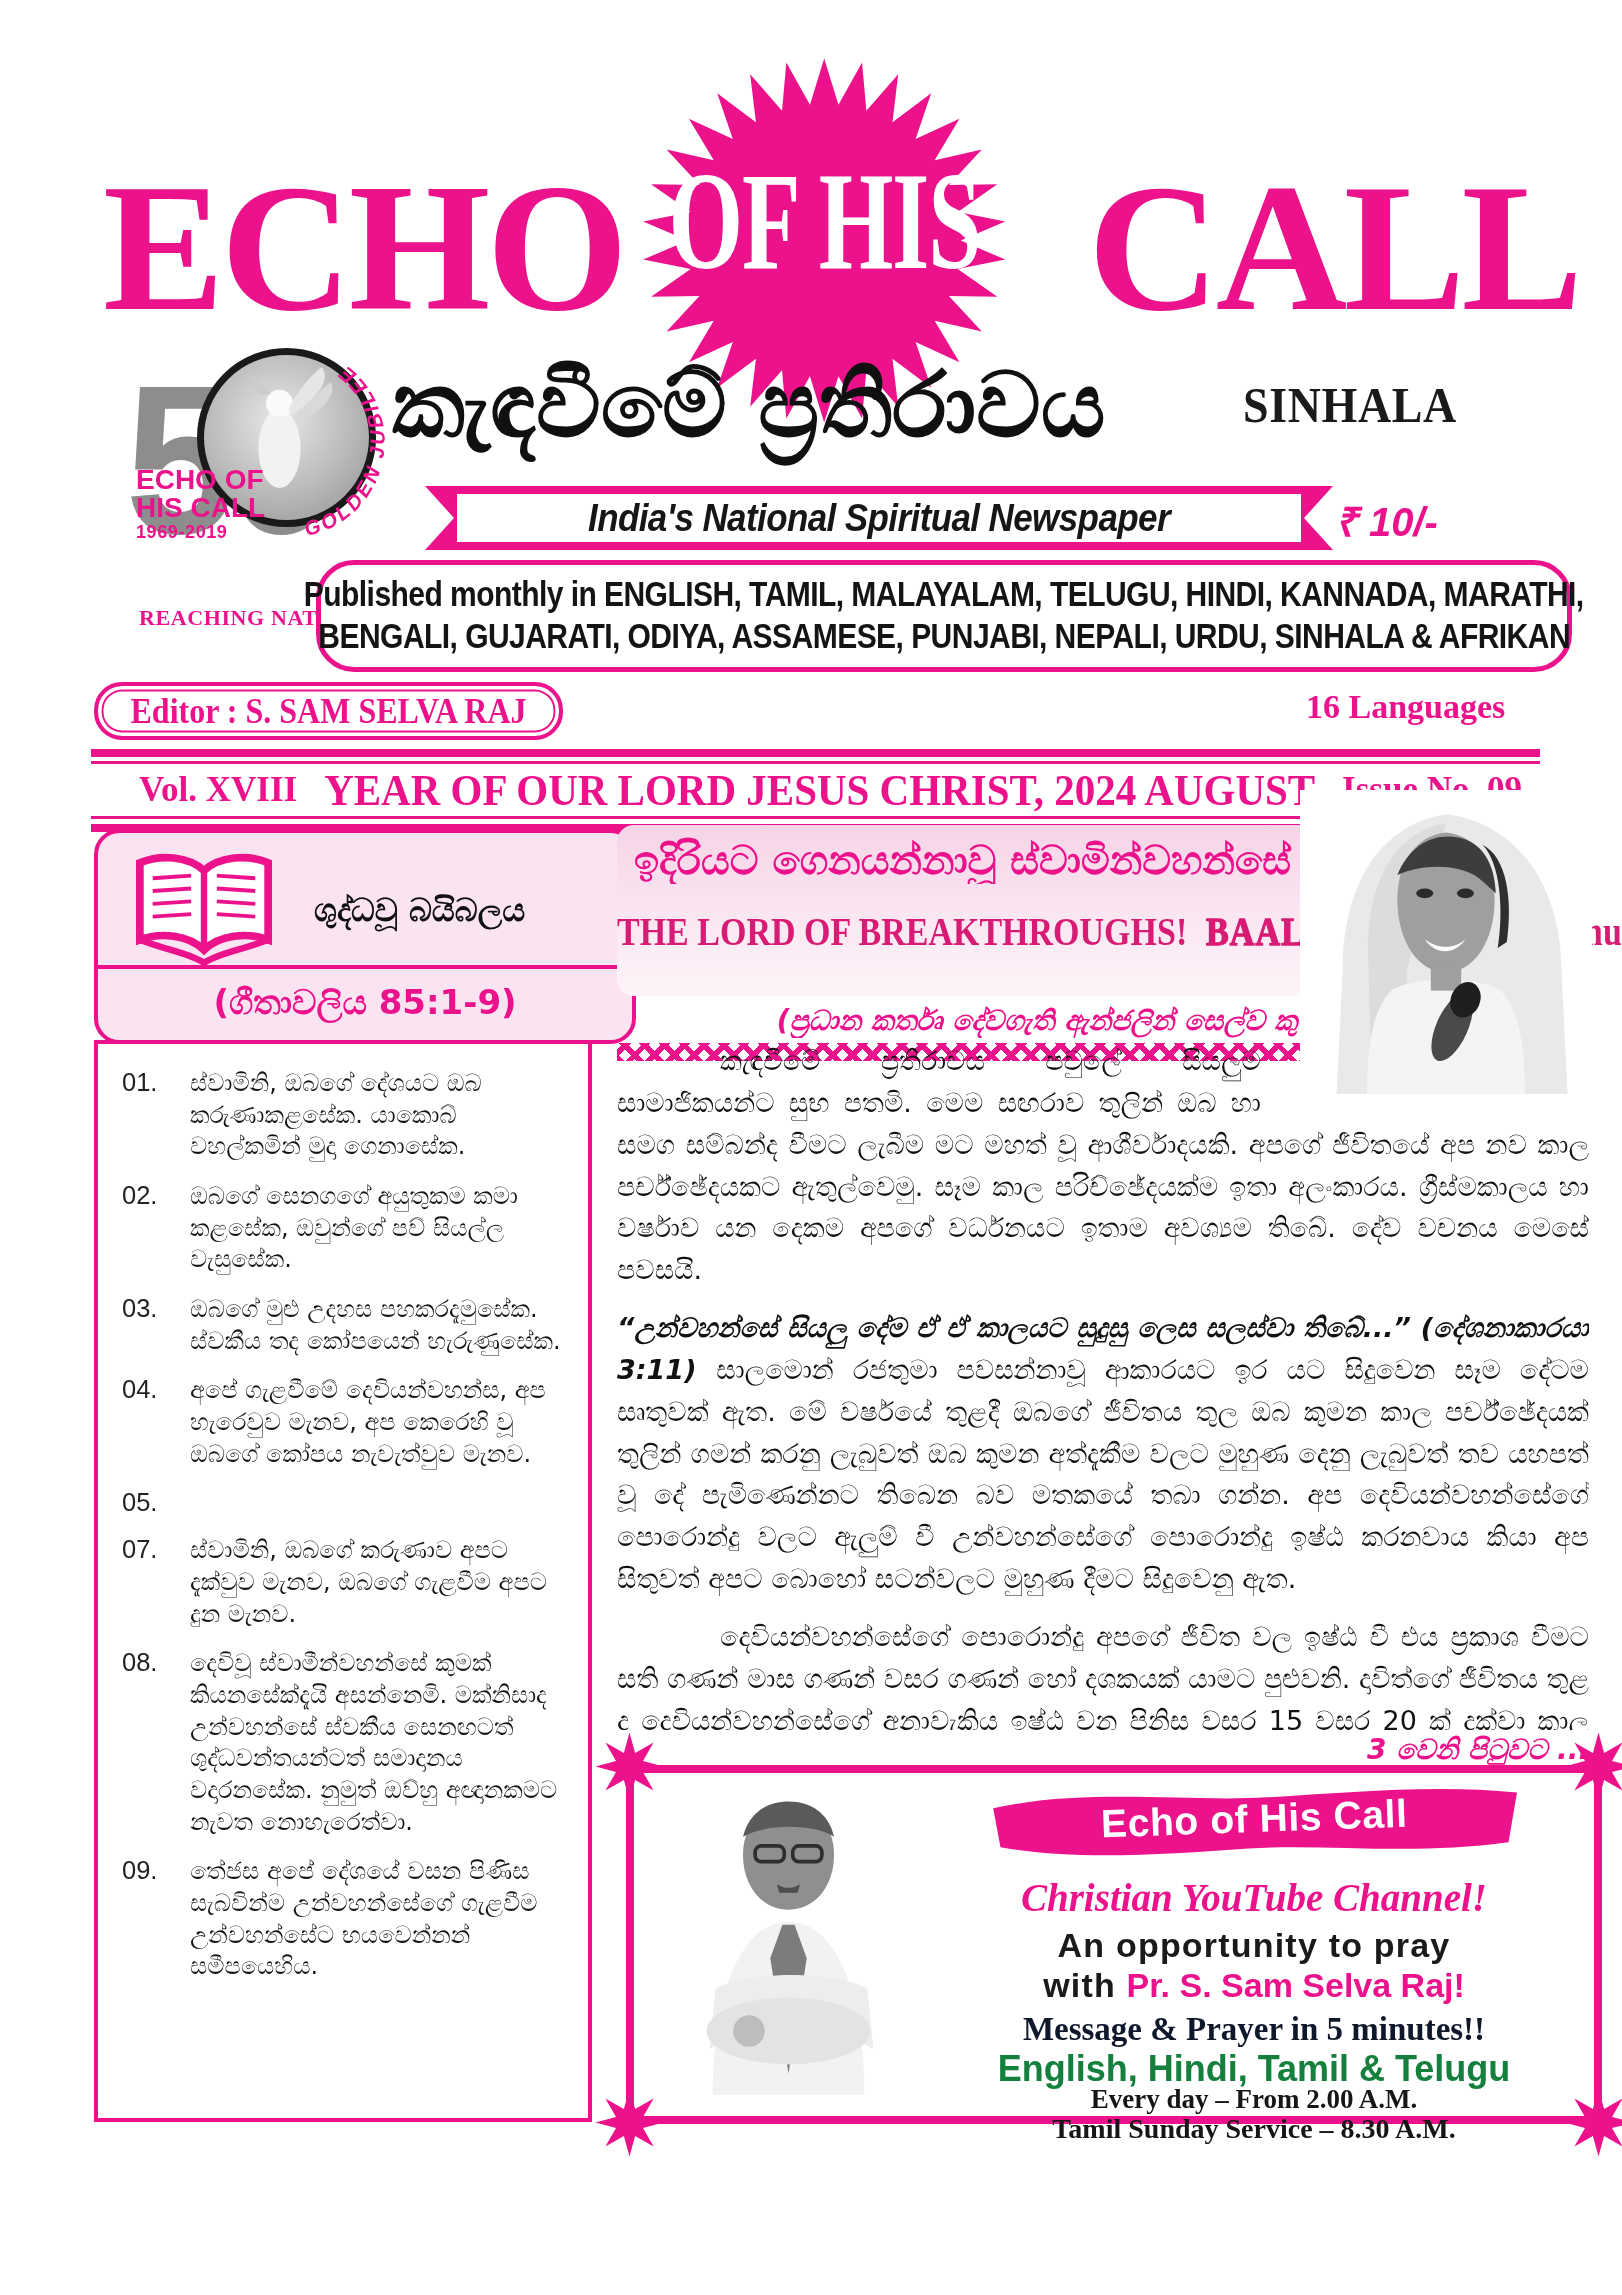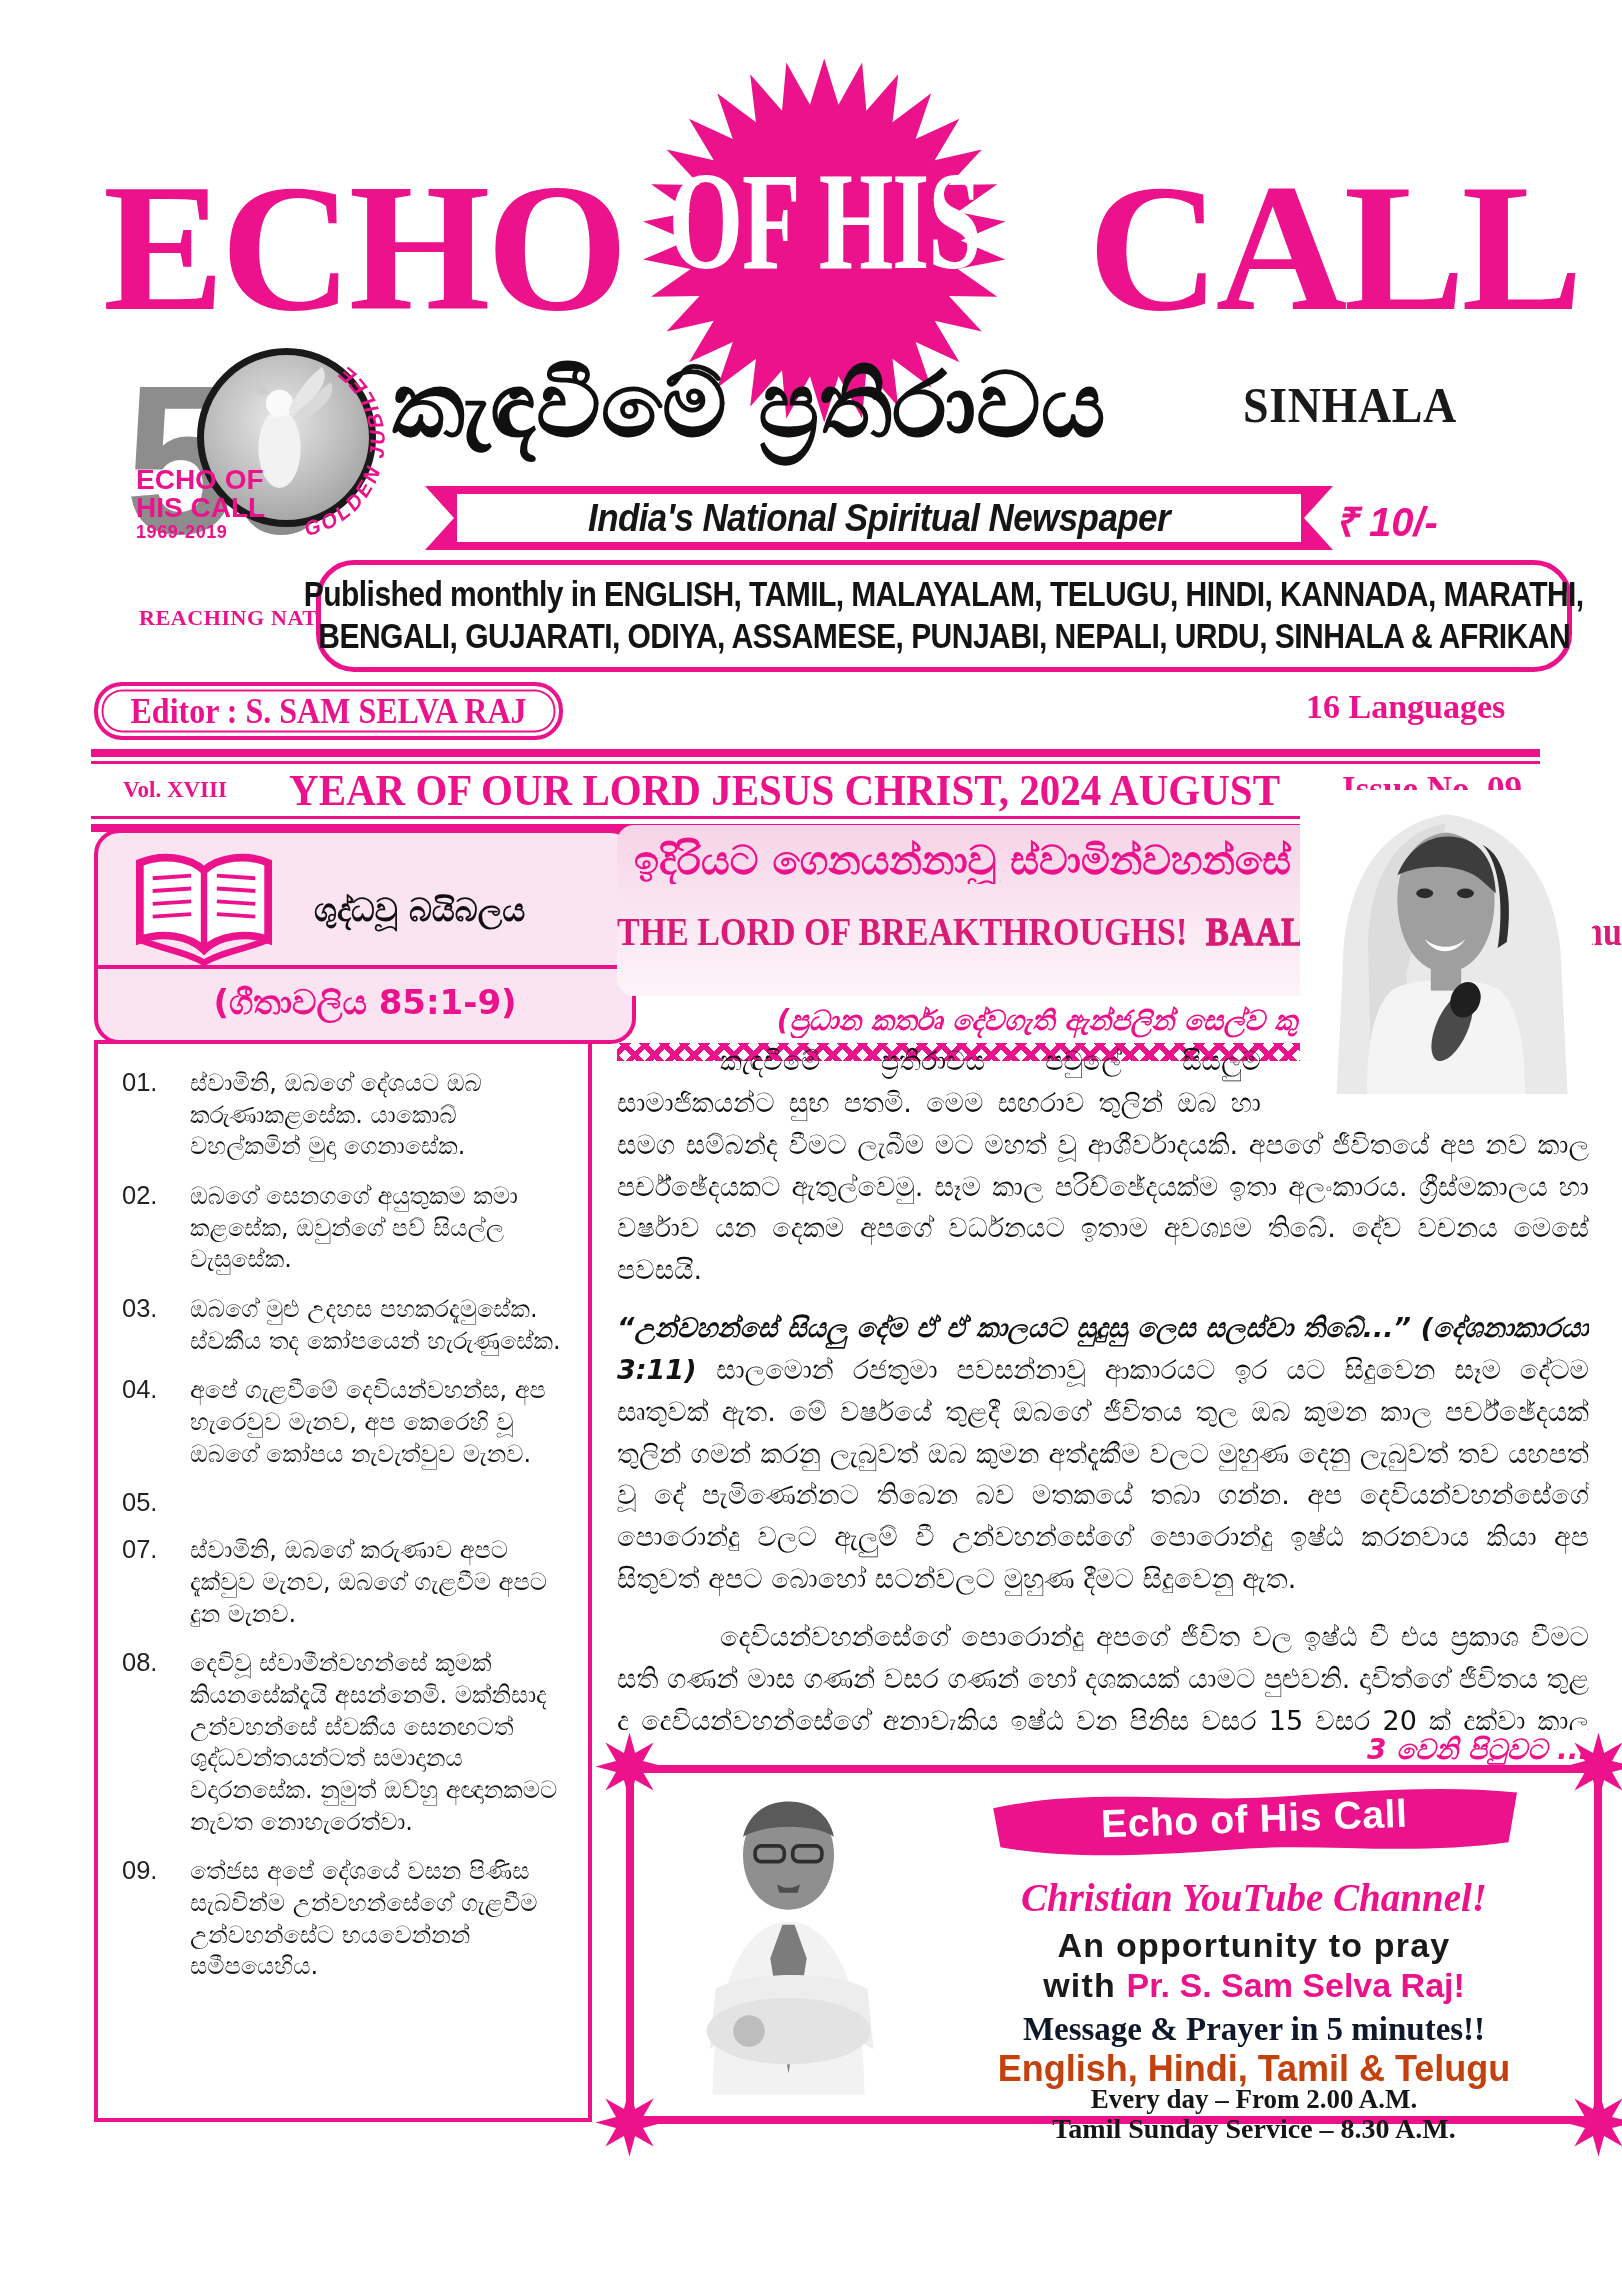--- a/index.html
+++ b/index.html
@@ -81,21 +81,21 @@
   
   .ad-box{border:8.5px solid #EC128C;background:#fff;}
   .ad-flower{position:absolute;width:73px;height:73px;}
   .ad-ribbon-text{font-weight:bold;font-size:39px;color:#fff;white-space:nowrap;letter-spacing:0.6px;
                   transform:rotate(-2deg);}
   .ad-channel{font-family:"Liberation Serif",serif;font-weight:bold;font-style:italic;font-size:39px;
               color:#EC128C;white-space:nowrap;}
   .ad-black{font-weight:bold;font-size:34px;color:#1a1a1a;white-space:nowrap;letter-spacing:1.2px;}
   .ad-pink-name{font-weight:bold;font-size:34px;color:#EC128C;white-space:nowrap;}
   .ad-serif{font-family:"Liberation Serif",serif;font-weight:bold;font-size:33px;color:#0f172a;white-space:nowrap;}
-  .ad-langs{font-weight:bold;font-size:36px;color:#c2410c;white-space:nowrap;}
+  .ad-langs{font-weight:bold;font-size:36px;color:#15803d;white-space:nowrap;}
   .ad-small-serif{font-family:"Liberation Serif",serif;font-weight:bold;font-size:29px;color:#161616;white-space:nowrap;}
   .photo-frame{overflow:hidden;background:#fff;}
 </style>
 </head>
 <body>
 
 <div id="page">
 
   <div class="abs" style="left:1088px;top:157px;">
     <span class="mast-word">CALL</span>
@@ -158,21 +158,21 @@
 
   <div class="abs editor-box" style="left:94px;top:682px;width:461px;height:50px;">
     <span class="editor-text">Editor : S. SAM SELVA RAJ</span>
   </div>
   <div class="abs lang-text" style="left:1306px;top:688px;">16 Languages</div>
 
   <div class="abs" style="left:91px;top:749px;width:1449px;">
     <div class="ib-thick"></div>
     <div class="ib-thin" style="margin-top:4.3px;"></div>
     <div class="issue-row">
-      <span class="issue-serif" style="font-size:23px;margin-left:32px;">Vol. XVIII</span>
+      <span class="issue-serif" style="font-size:35px;margin-left:48px;">Vol. XVIII</span>
       <span class="issue-serif" style="font-size:41px;flex:1;text-align:center;transform:scaleY(1.1);">YEAR OF OUR LORD JESUS CHRIST, 2024 AUGUST</span>
       <span class="issue-serif" style="font-size:35px;margin-right:18px;">Issue  No.  09</span>
     </div>
     <div class="ib-thin"></div>
     <div class="ib-thick" style="margin-top:4.3px;"></div>
   </div>
 
   <div class="abs bible-head-box" style="left:94px;top:829px;width:498px;height:207px;">
     <svg class="abs" style="left:27px;top:17px;" width="158" height="118" viewBox="0 0 120 92">
       <path d="M60,16 C48,5 26,3 10,10 L10,70 C26,64 48,66 60,78 C72,66 94,64 110,70 L110,10 C94,3 72,5 60,16 Z" fill="#fff" stroke="#EC128C" stroke-width="6"></path>

